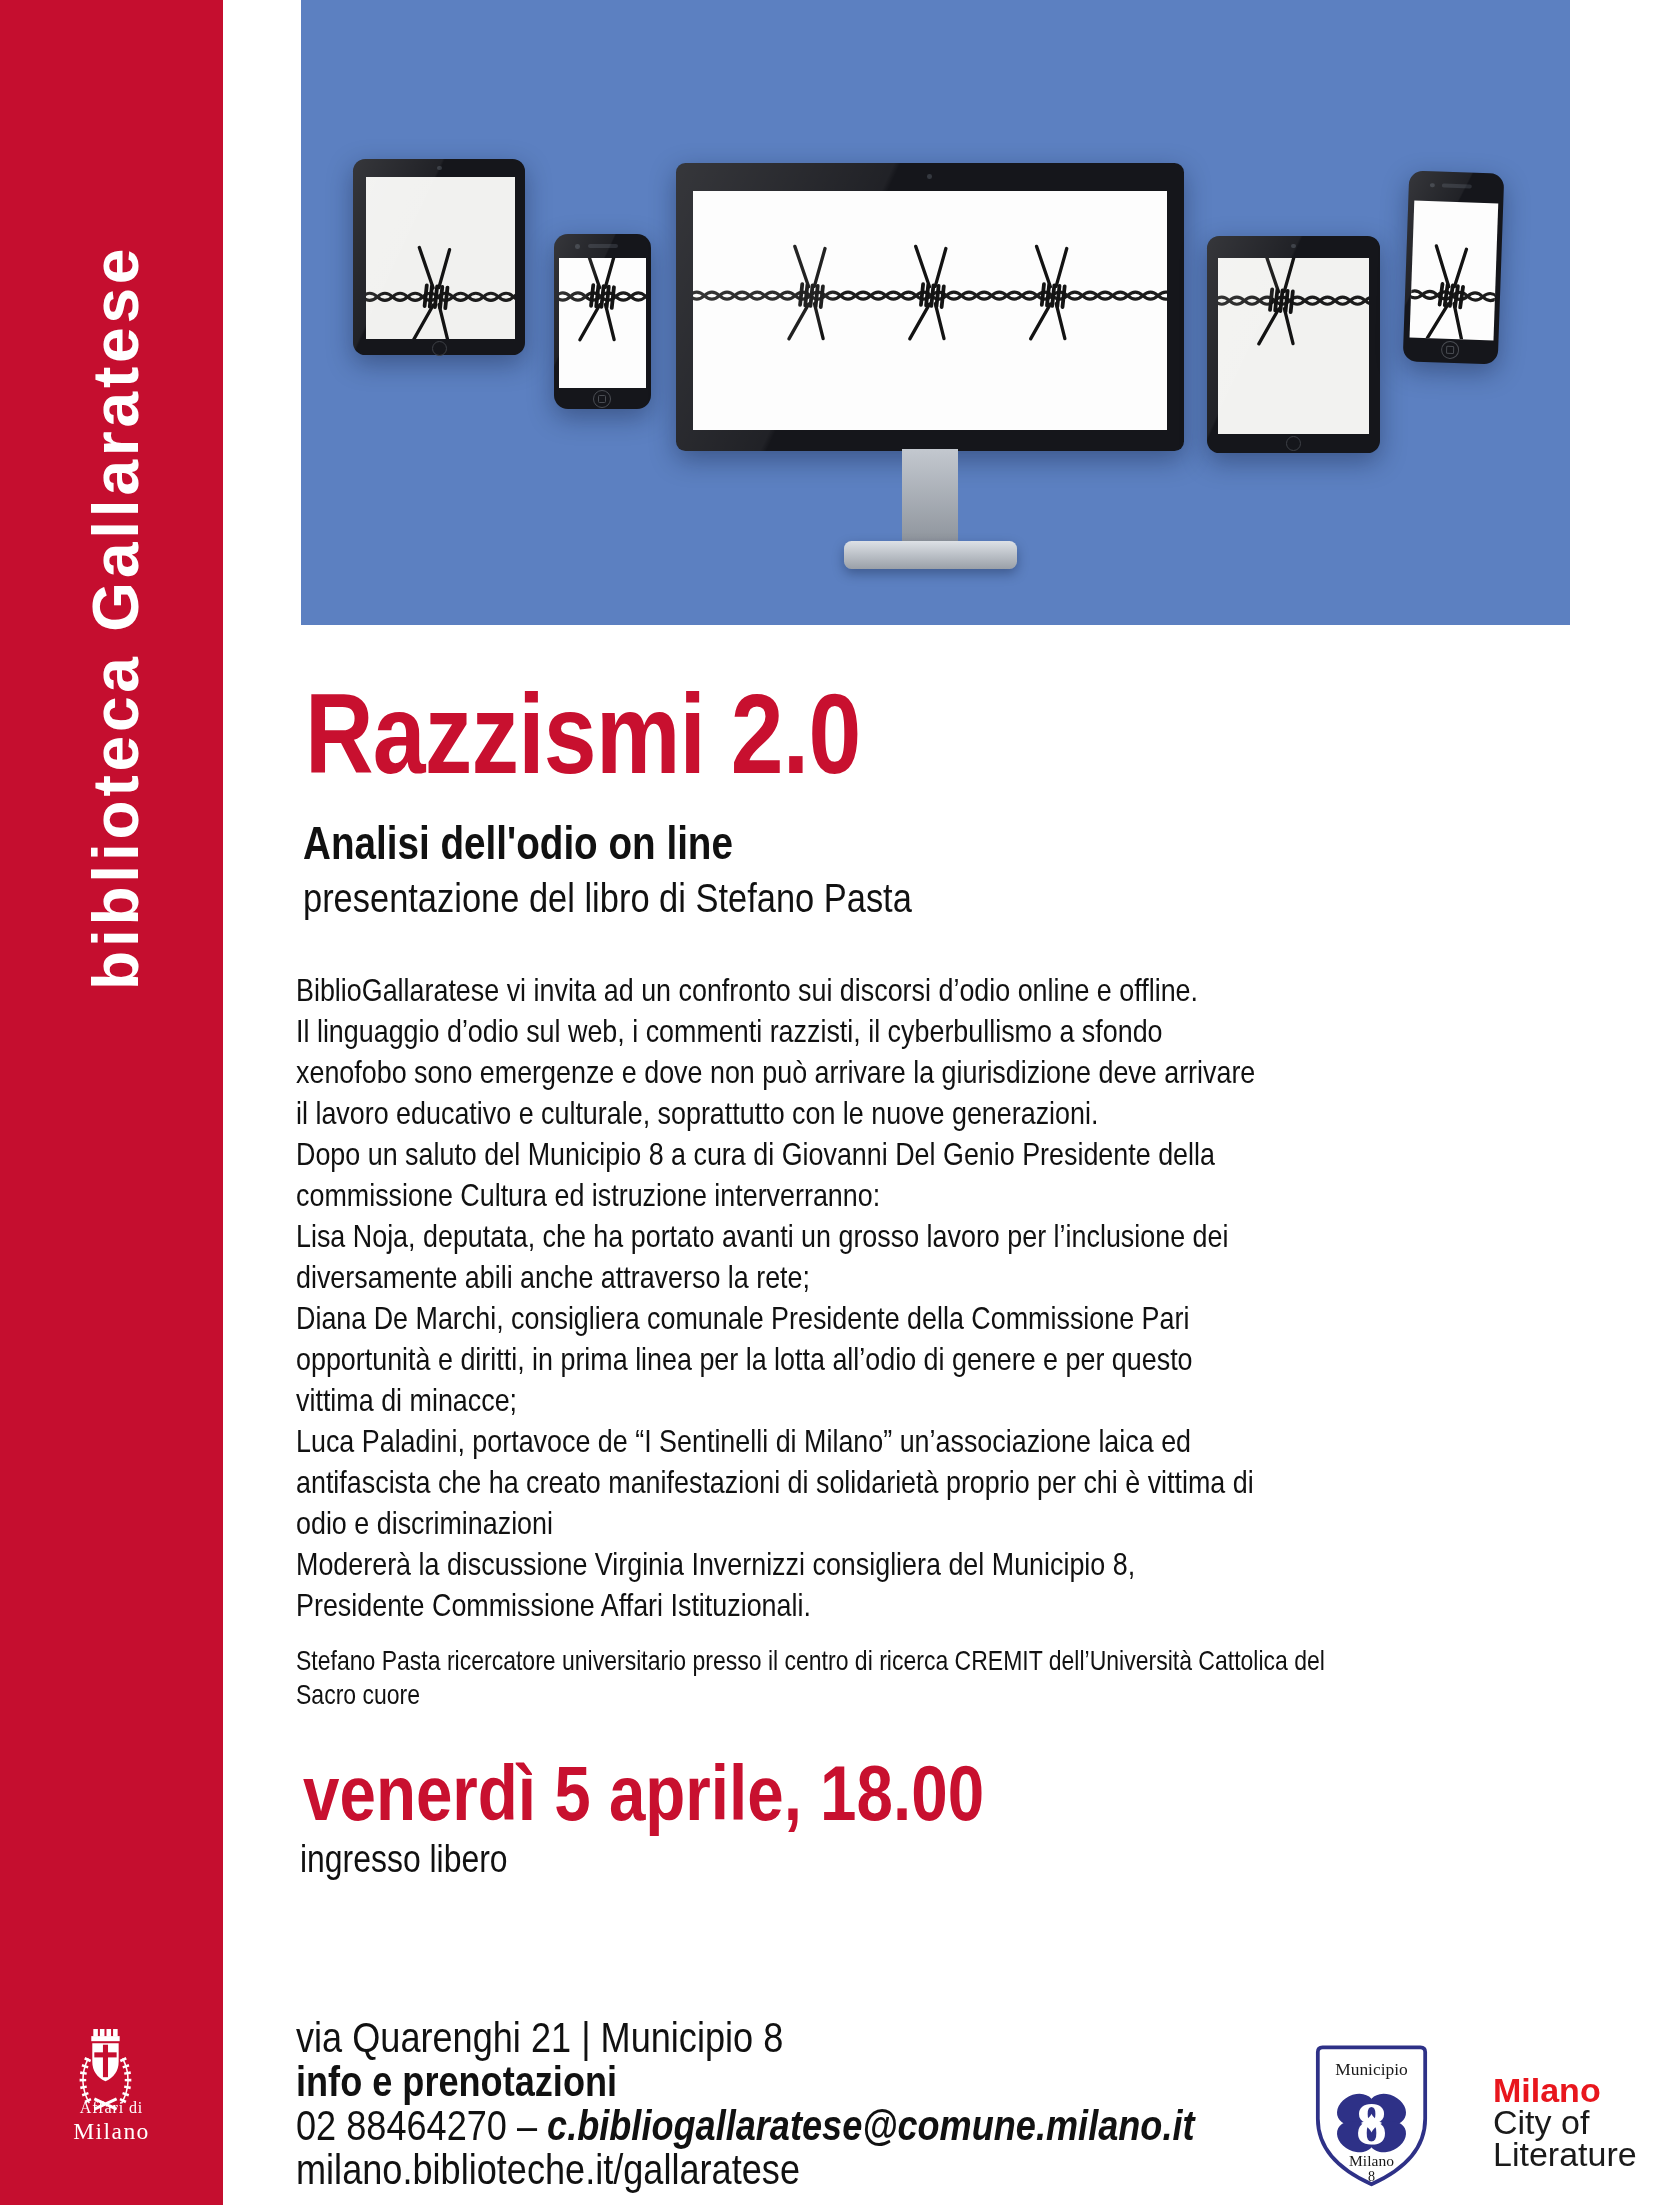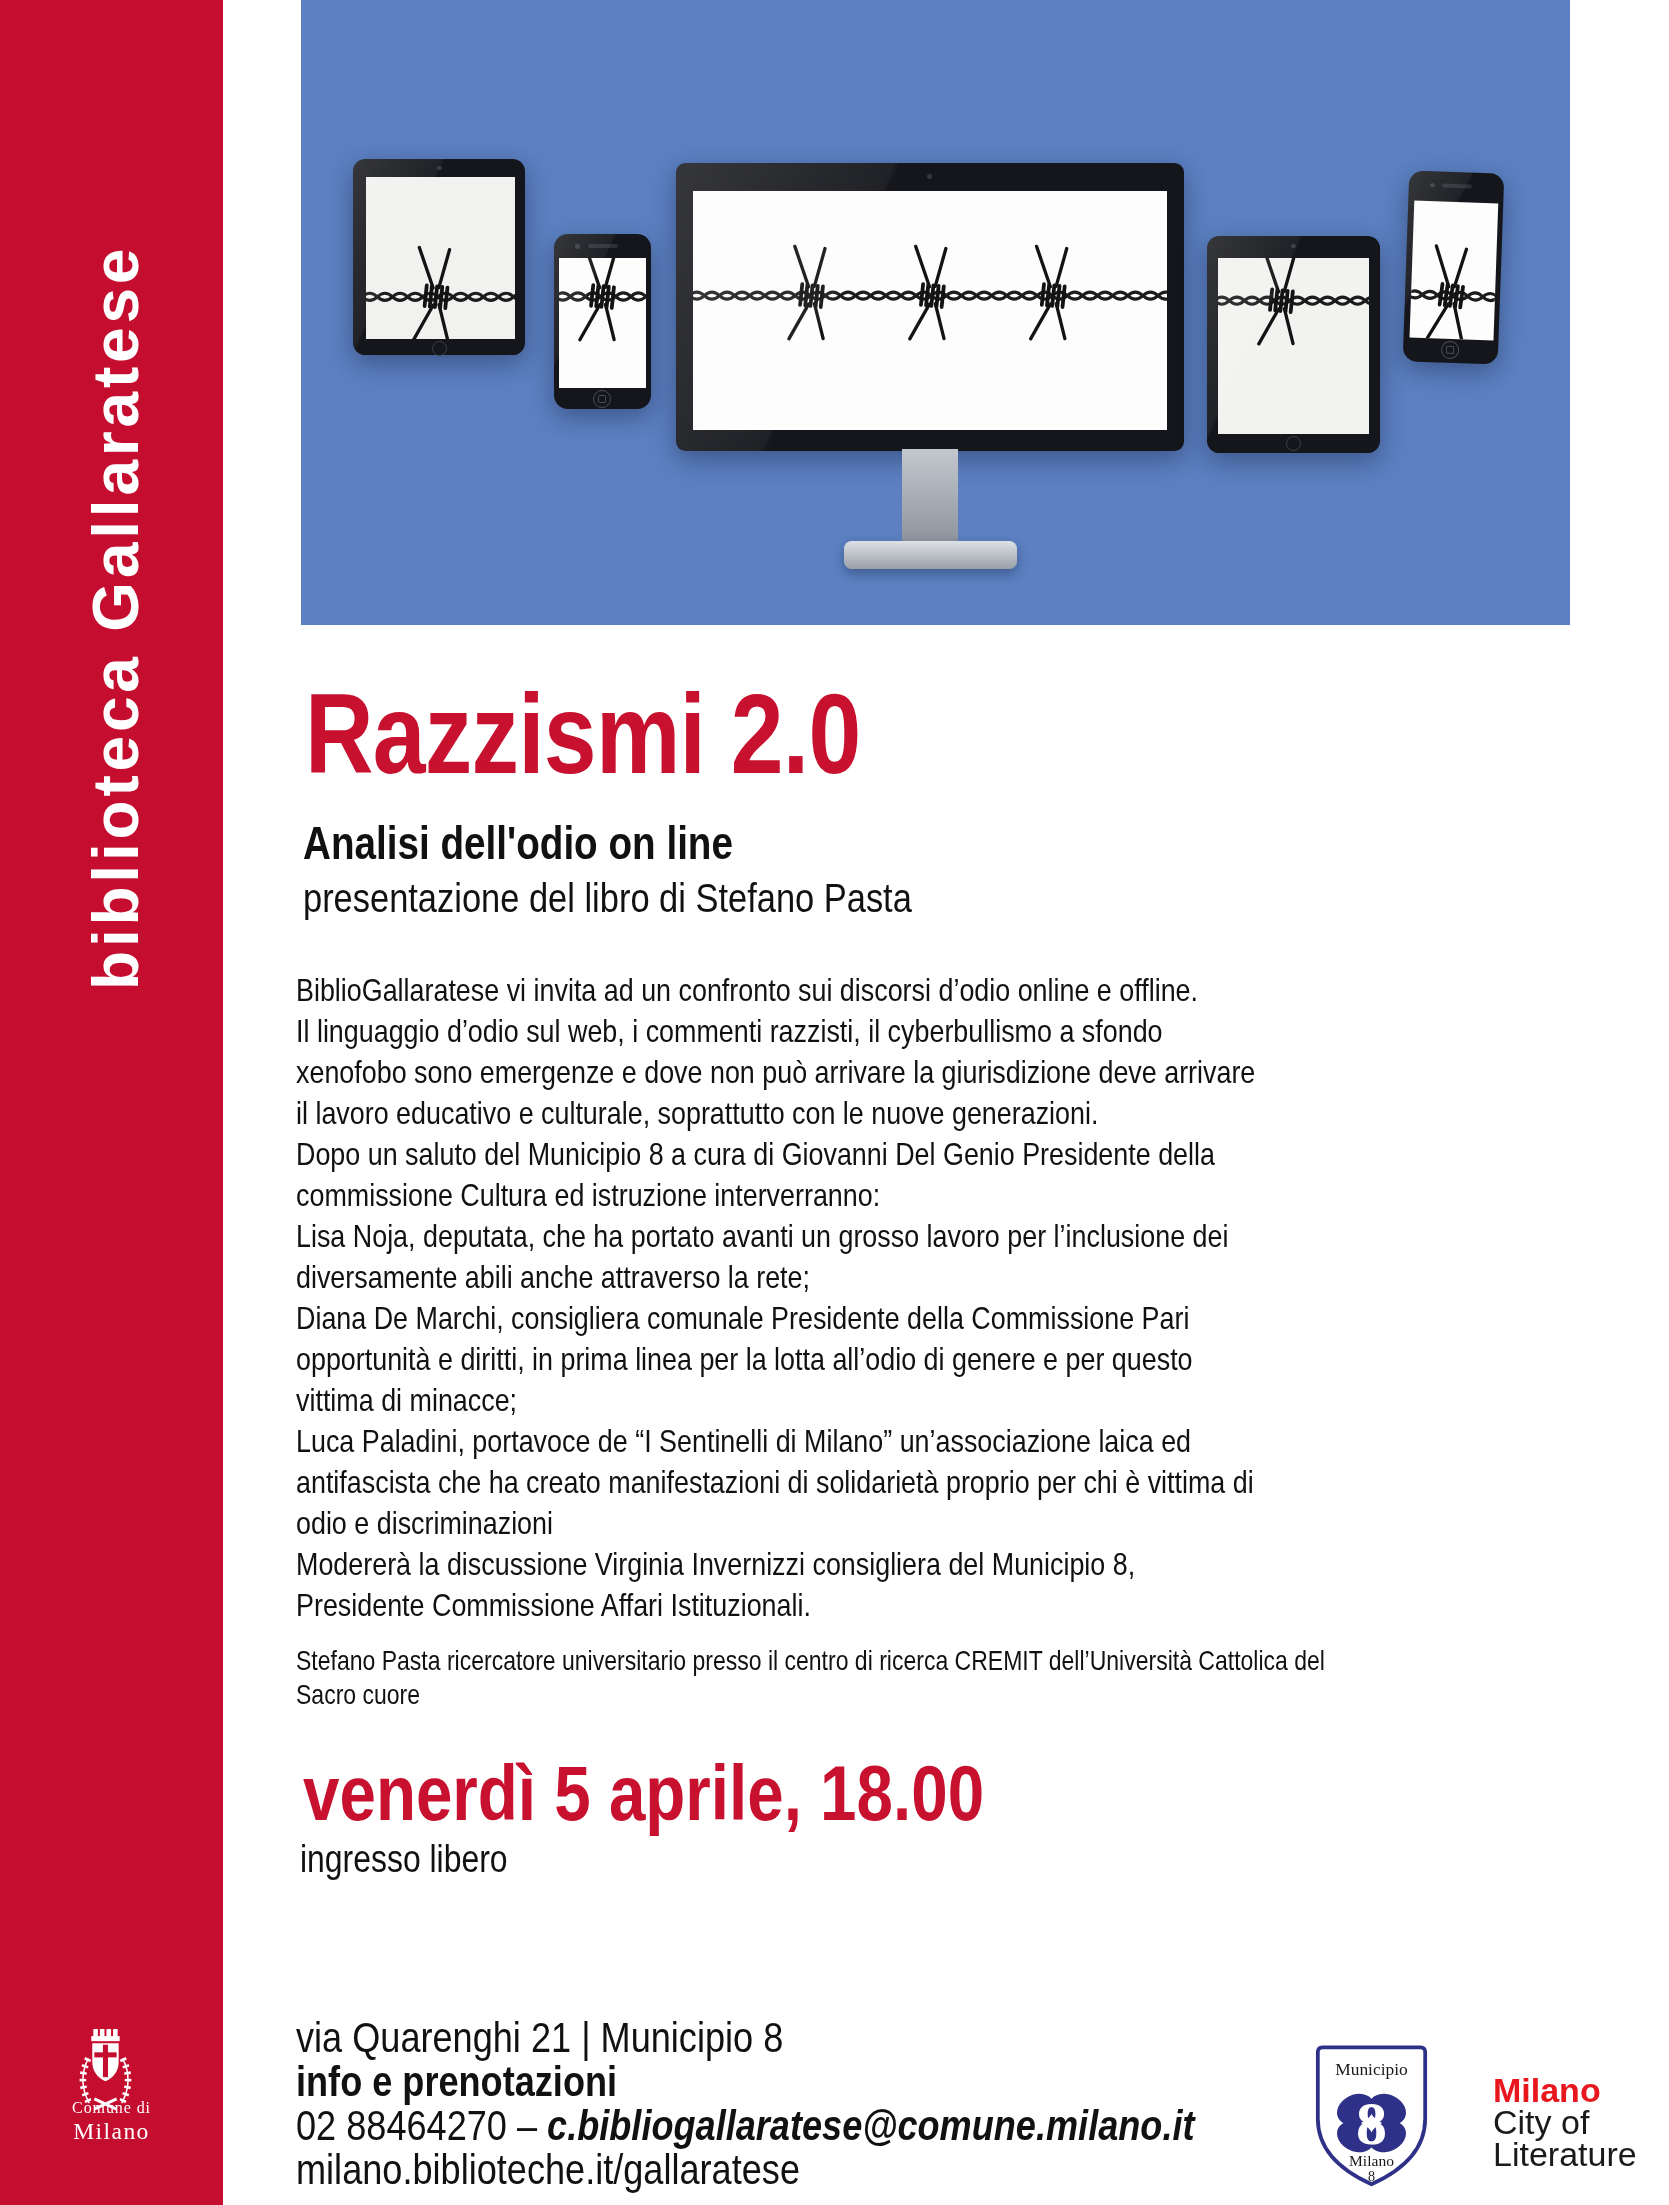--- a/index.html
+++ b/index.html
@@ -79,21 +79,21 @@
       <rect x="57" y="33" width="10" height="64" fill="#c50e2f"></rect>
       <rect x="40" y="48" width="44" height="10" fill="#c50e2f"></rect>
 
       <path d="M28,60 Q6,105 30,148" fill="none" stroke="#ffffff" stroke-width="13" stroke-dasharray="5 9"></path>
       <path d="M96,60 Q118,105 94,148" fill="none" stroke="#ffffff" stroke-width="13" stroke-dasharray="5 9"></path>
       <path d="M28,60 Q6,105 30,148" fill="none" stroke="#ffffff" stroke-width="3"></path>
       <path d="M96,60 Q118,105 94,148" fill="none" stroke="#ffffff" stroke-width="3"></path>
       <path d="M40,160 L84,140 M84,160 L40,140" stroke="#ffffff" stroke-width="6"></path>
     </svg>
     <div class="comune-text">
-      <div class="l1">Comune di</div>
+      <div class="l1">Affari di</div>
       <div class="l2">Milano</div>
     </div>
   </div>
 
   <div class="banner">
 
     <div class="device tablet" style="left:52px;top:159px;width:172px;height:196px;">
       <div class="cam" style="left:84px;top:6.6px;"></div>
       <div class="screen" style="left:12.8px;top:17.5px;width:149px;height:162px;background:#f1f1ef;">
           <svg width="149" height="162" viewBox="0 0 315 342">

